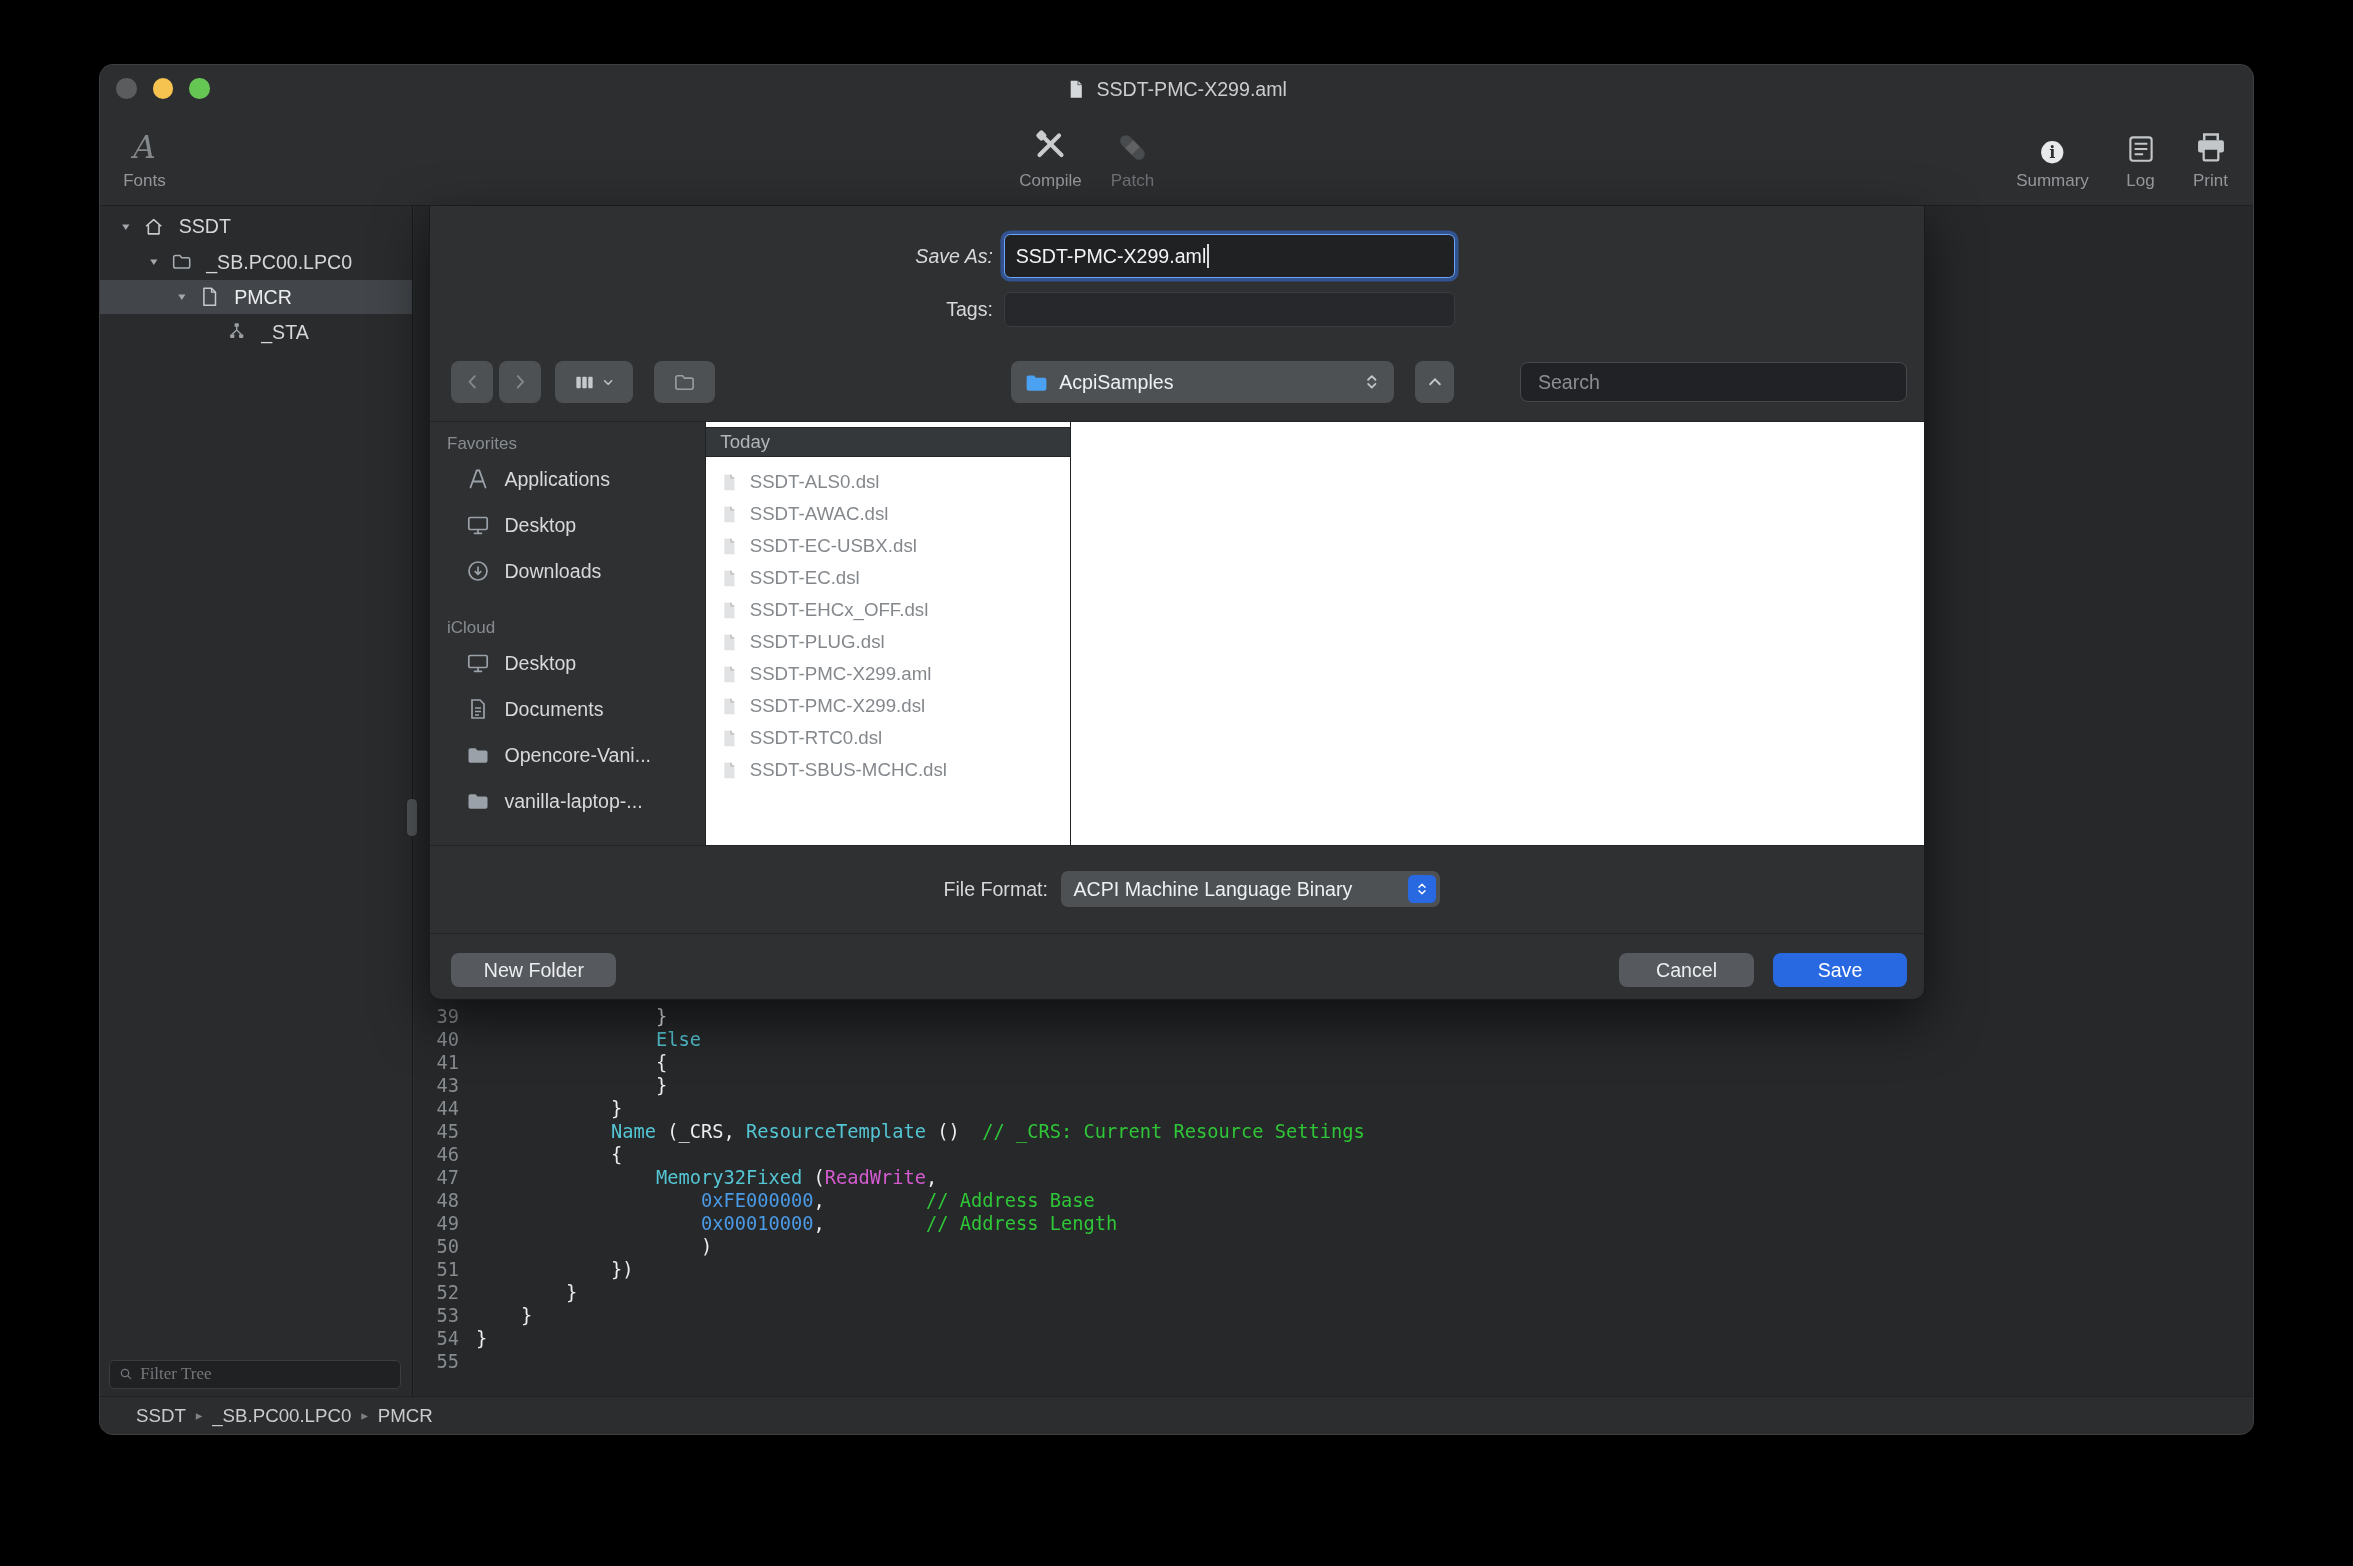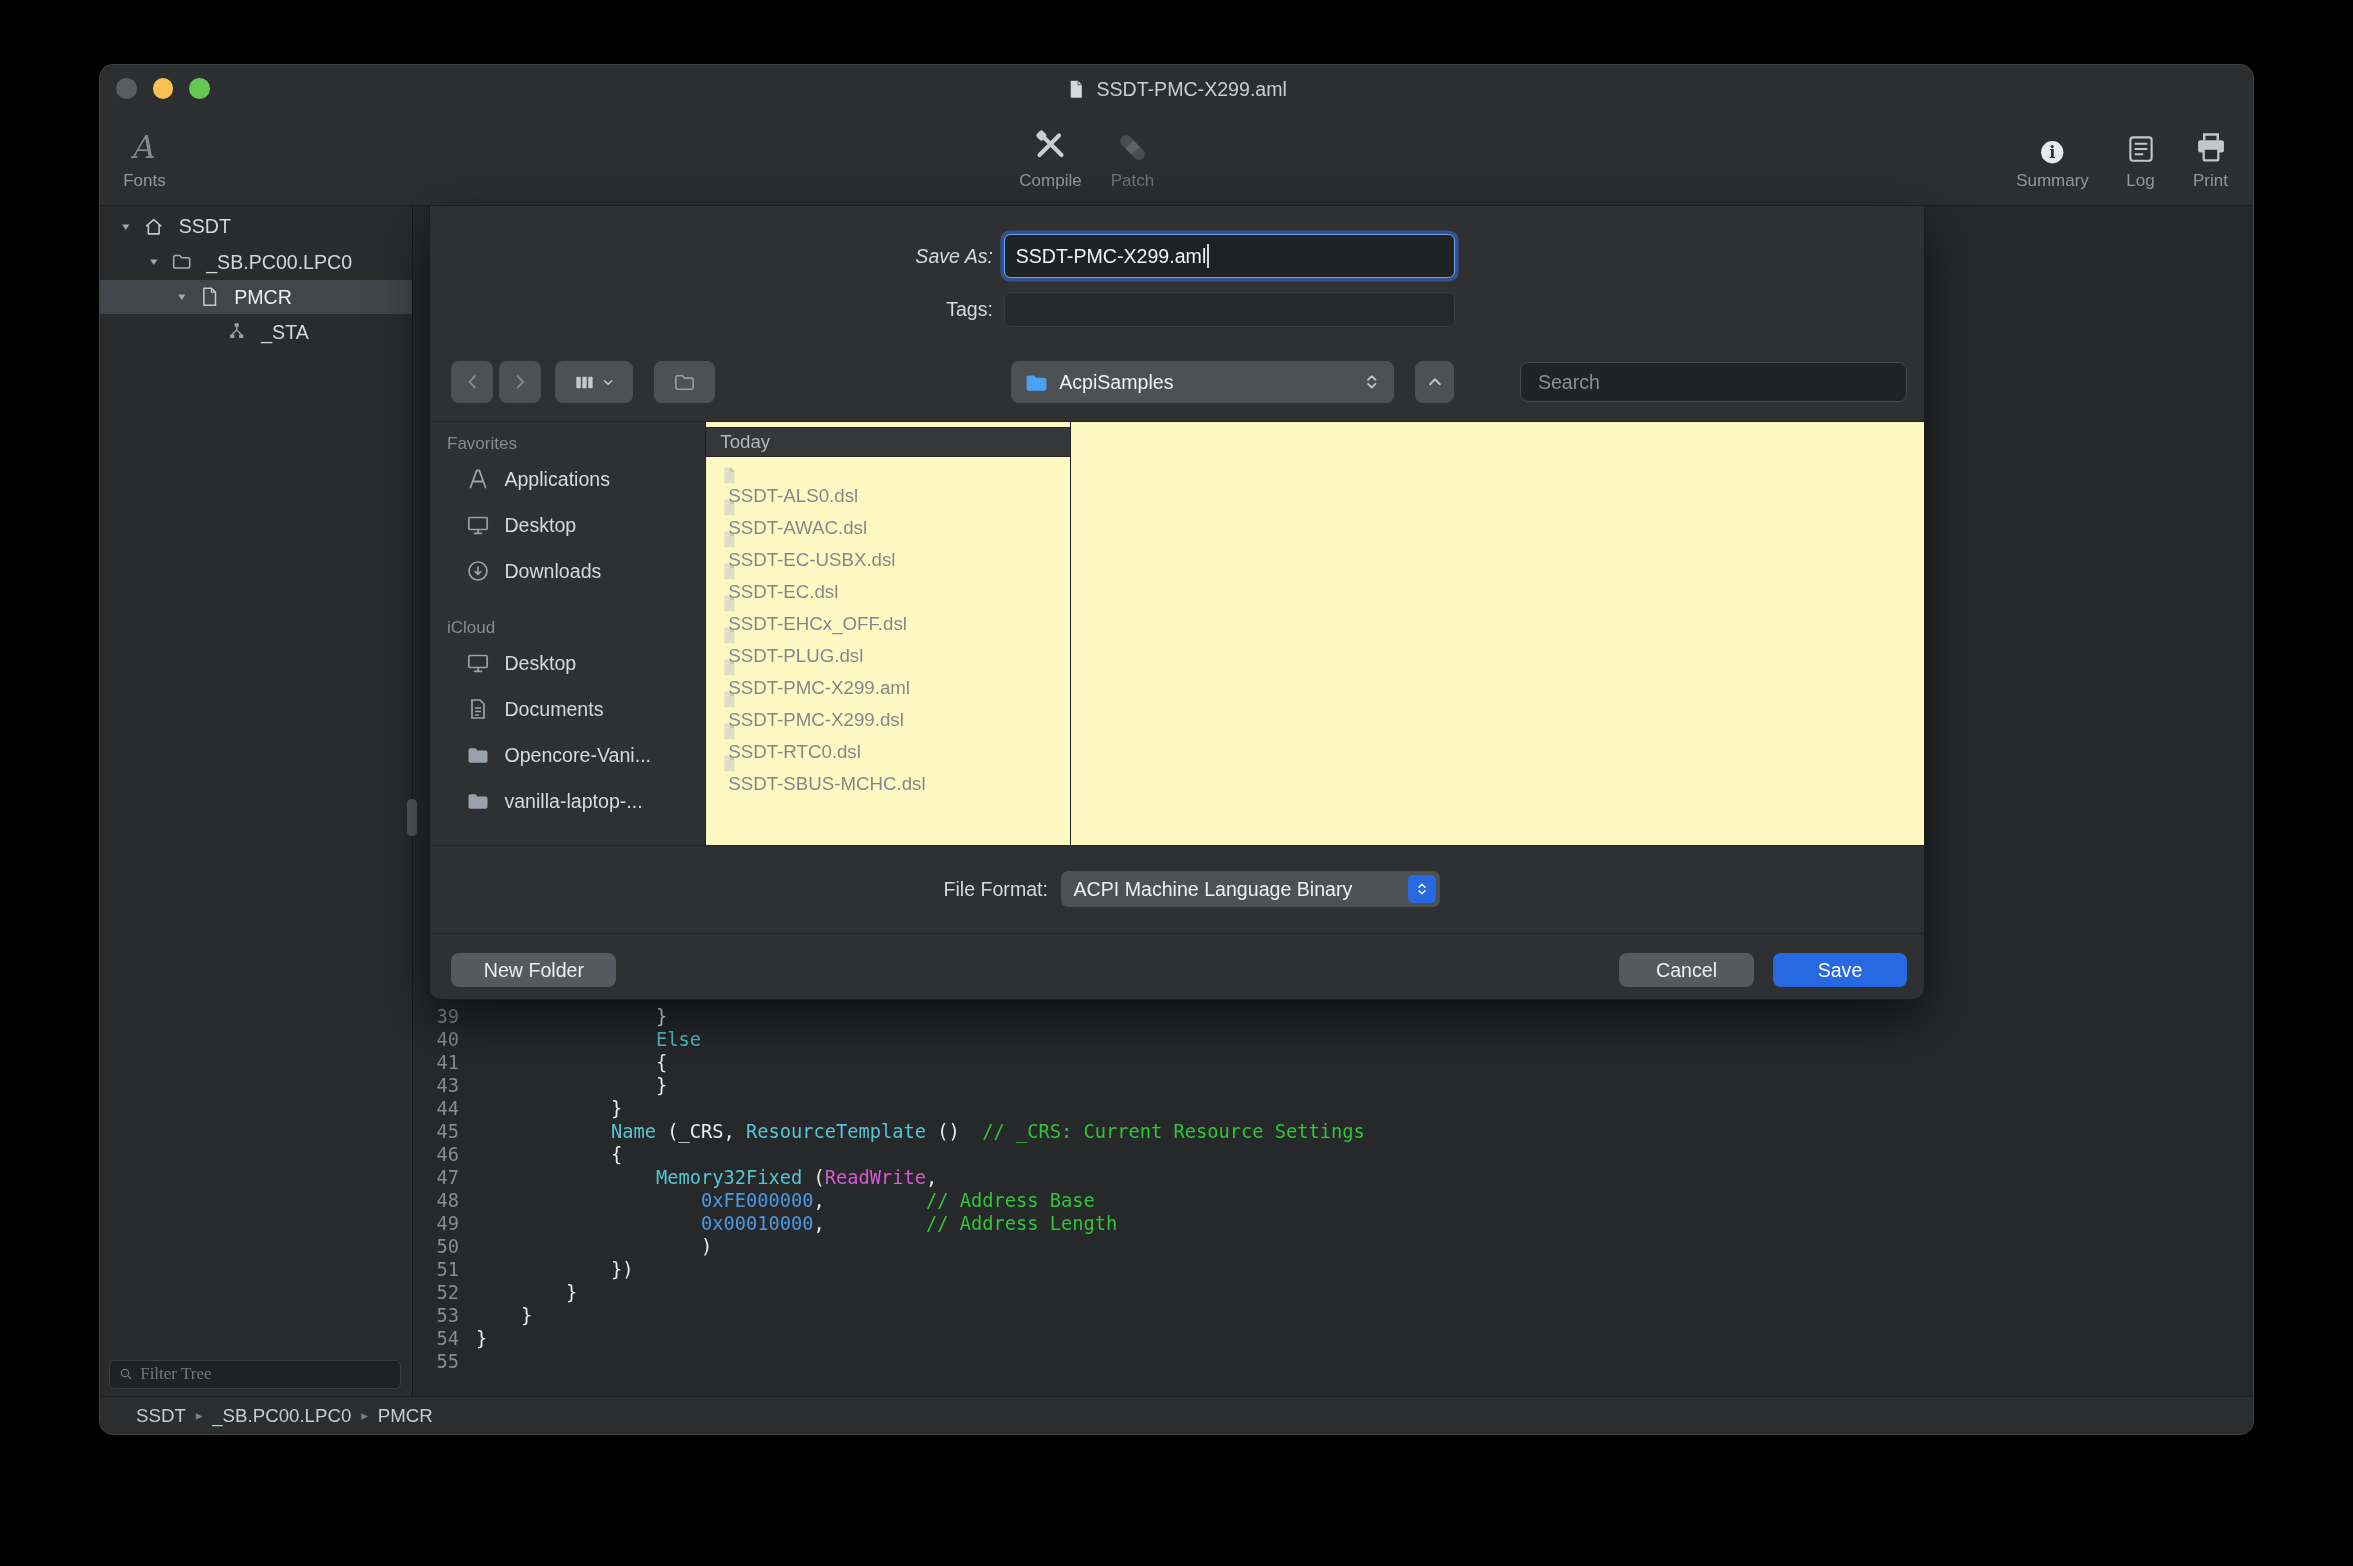--- a/index.html
+++ b/index.html
@@ -121,28 +121,28 @@
 
   .sheet-body{position:absolute;left:0;top:216px;width:100%;height:423px;padding-left:32px;}
   .sheet-side{position:absolute;left:0;top:0;bottom:0;width:275px;overflow:hidden;}
   .sside-hdr{margin:21.4px 0 0 17px;height:25px;line-height:25px;font-size:17px;color:#888c90;}
   .sside-hdr:first-child{margin-top:9px;}
   .sside-item{height:46px;display:flex;align-items:center;padding-left:34px;}
   .sside-item .icon{width:27px;color:#9aa1a8;}
   .sside-item .icon svg{width:24px;height:24px;}
   .slabel{margin-left:13.4px;font-size:19.6px;color:#d7d9db;white-space:nowrap;}
 
-  .browser{position:absolute;left:275px;right:0;top:0;bottom:0;background:#fef9c3;
+  .browser{position:absolute;left:275px;right:0;top:0;bottom:0;background:#ffffff;
     border-left:0.9px solid #202224;}
   .today{position:absolute;left:0;top:4.5px;width:364px;height:30px;background:#35383b;
     border-top:0.9px solid #232528;border-bottom:0.9px solid #232528;display:flex;align-items:center;
     padding-left:14.3px;font-size:18.7px;color:#b2b6b9;}
   .col-div{position:absolute;left:364px;top:0;bottom:0;width:0.9px;background:#1f2124;}
   .file-rows{position:absolute;left:0;top:44px;width:364px;}
-  .file-row{height:32px;display:flex;padding-left:12.5px;flex-direction:column;}
+  .file-row{height:32px;display:flex;align-items:center;padding-left:12.5px;}
   .ficon{width:21.4px;color:#c3c7ca;opacity:.5;}
   .ficon svg{width:18.7px;height:18.7px;}
   .fname{margin-left:9.8px;font-size:18.7px;color:#84888c;white-space:nowrap;}
 
   .fmt-popup{position:absolute;left:631px;top:665px;width:379px;height:36px;background:#4d5154;
     border-radius:7.1px;display:flex;align-items:center;padding-left:12.5px;}
   .fmt-popup .popup-text{margin-left:0;}
   .stepper{position:absolute;right:3.6px;top:3.6px;width:28.5px;height:28.5px;border-radius:5.3px;
     background:var(--accent);display:flex;align-items:center;justify-content:center;color:#fff;}
 

